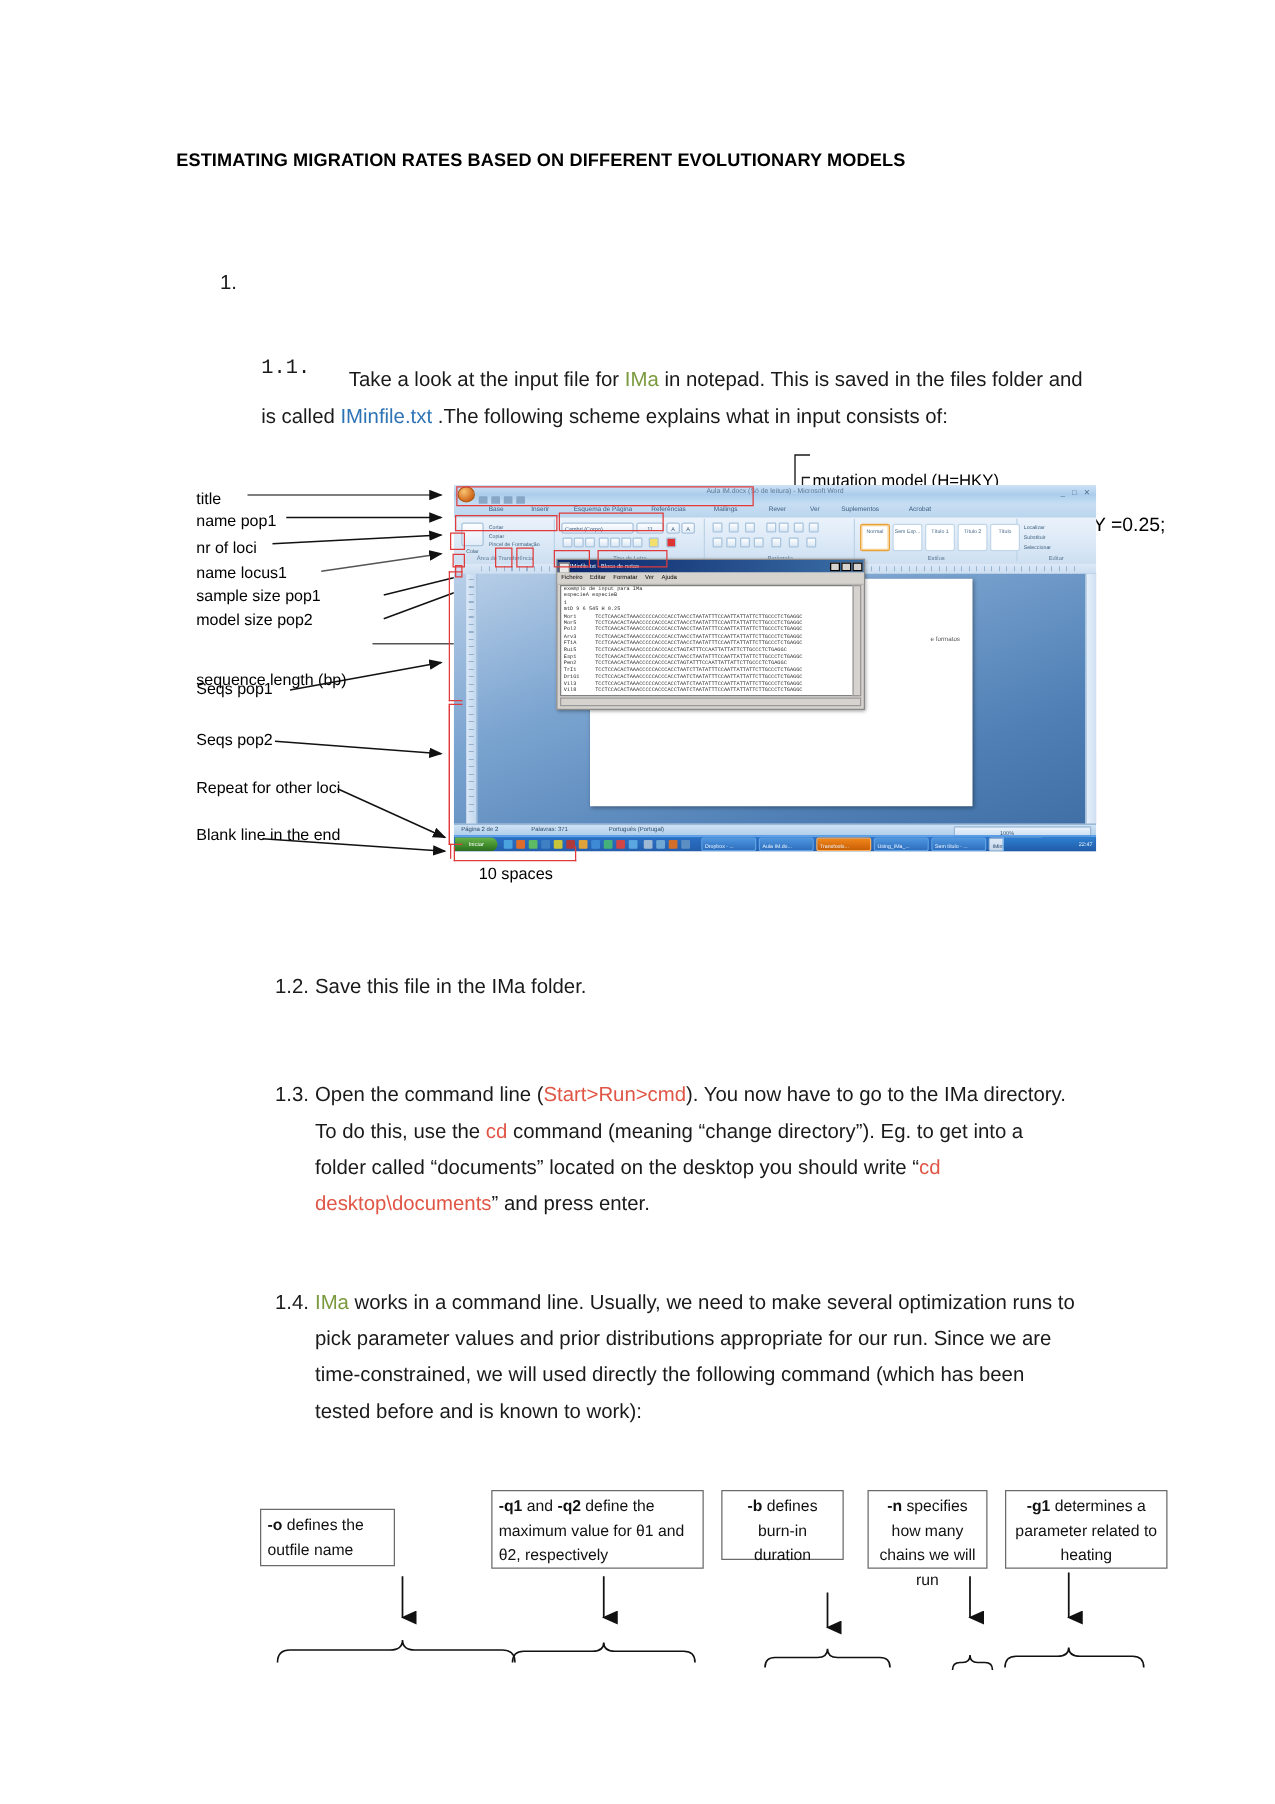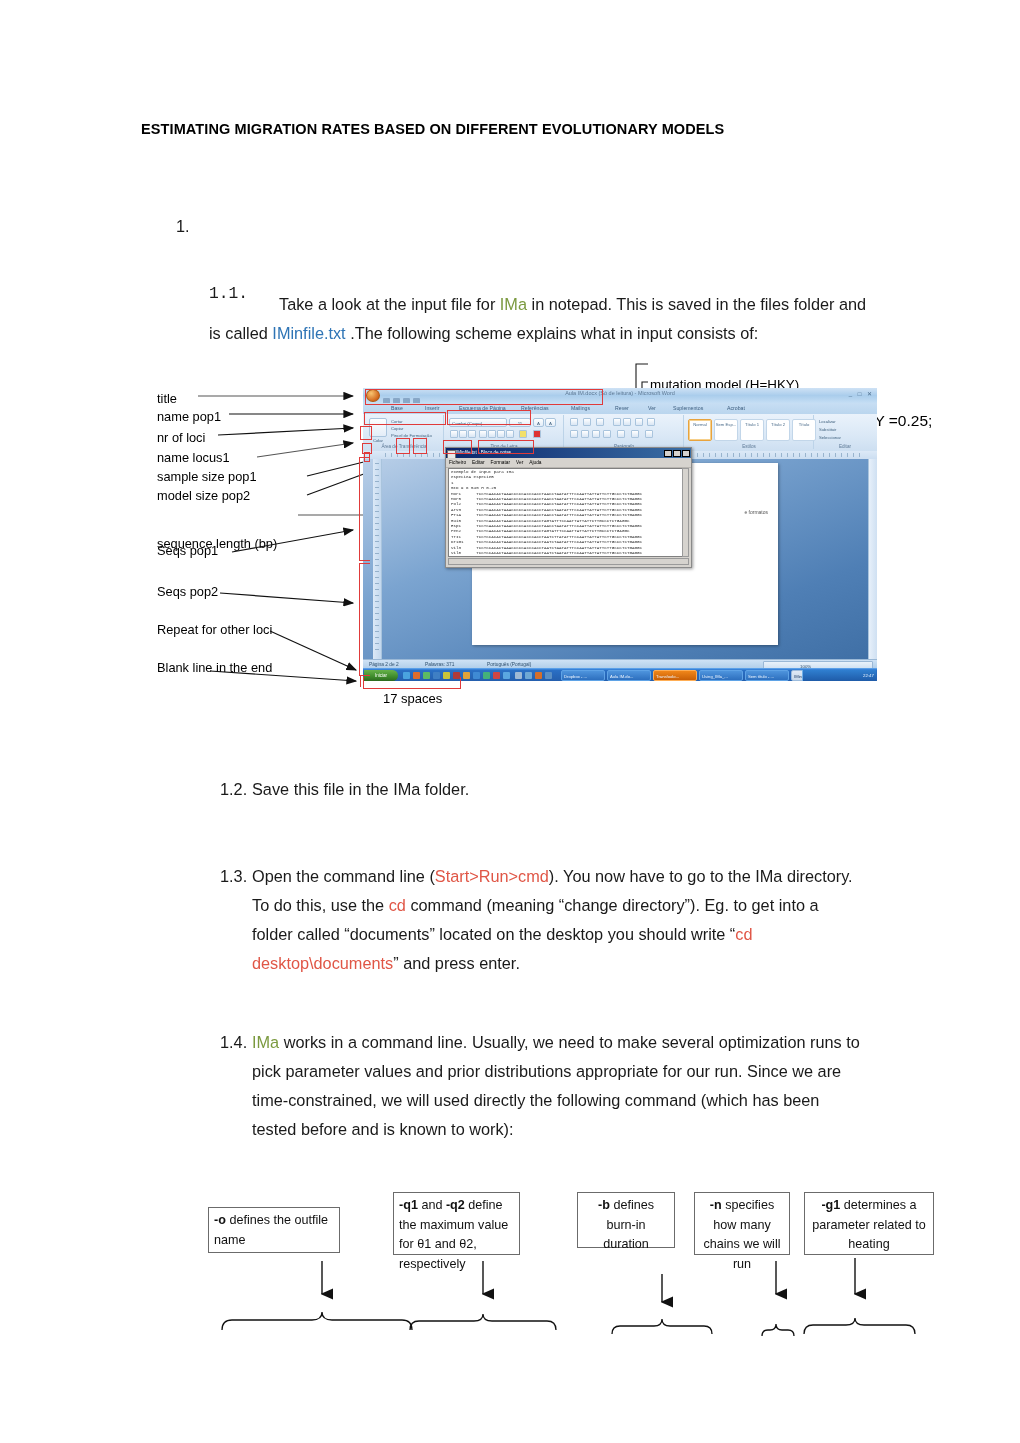--- a/index.html
+++ b/index.html
@@ -570,40 +570,40 @@
   <div class="redbox" style="left:443px; top:440px; width:29px;  height:14px;"></div>
   <div class="redbox" style="left:478px; top:440px; width:56px;  height:14px;"></div>
   <div class="redbox" style="left:364px; top:452px; width:6px;   height:10px;"></div>
 
   <div class="redbr" style="left:359px; top:457px; width:11px;  height:104px;"></div>
   <div class="redbr" style="left:359px; top:563px; width:11px;  height:113px;"></div>
   <div class="redline" style="left:360px; top:675px; width:1.4px; height:12px;"></div>
   <div class="redline" style="left:359px; top:564px; width:1.4px; height:112px;"></div>
 
   <div class="redbox" style="left:363px; top:677px; width:98px; height:12px; border-top:none;"></div>
-  <div class="annot" style="left:383px; top:691px; font-size:13px;">17 spaces</div>
+  <div class="annot" style="left:383px; top:691px; font-size:13px;">10 spaces</div>
 
   <div class="num" style="left:220px; top:775px;">1.2.</div>
   <div class="para" style="left:252px; top:775px; width:620px;">Save this file in the IMa folder.</div>
 
   <div class="num" style="left:220px; top:862px;">1.3.</div>
   <div class="para" style="left:252px; top:862px; width:610px;">
     <span>Open the command line (</span><span class="red">Start&gt;Run&gt;cmd</span><span>). You now have to go to the IMa directory. To do this, use the </span><span class="red">cd</span><span> command (meaning “change directory”). Eg. to get into a folder called “documents” located on the desktop you should write “</span><span class="red">cd desktop\documents</span><span>” and press enter.</span>
   </div>
 
   <div class="num" style="left:220px; top:1028px;">1.4.</div>
   <div class="para" style="left:252px; top:1028px; width:610px;">
     <span class="green">IMa</span><span> works in a command line. Usually, we need to make several optimization runs to pick parameter values and prior distributions appropriate for our run. Since we are time-constrained, we will used directly the following command (which has been tested before and is known to work):</span>
   </div>
 
-  <div class="callout" style="left:208px; top:1207px; width:132px; height:46px;">
+  <div class="callout" style="left:208px; top:1207px; width:108px; height:46px;">
     <b>-o</b><span> defines the outfile name</span>
   </div>
 
-  <div class="callout" style="left:393px; top:1192px; width:127px; height:63px;">
+  <div class="callout" style="left:393px; top:1192px; width:170px; height:63px;">
     <b>-q1</b><span> and </span><b>-q2</b><span> define the maximum value for θ1 and θ2, respectively</span>
   </div>
 
   <div class="callout c-center" style="left:577px; top:1192px; width:98px; height:56px;">
     <b>-b</b><span> defines burn-in duration</span>
   </div>
 
   <div class="callout c-center" style="left:694px; top:1192px; width:96px; height:63px;">
     <b>-n</b><span> specifies how many chains we will run</span>
   </div>

